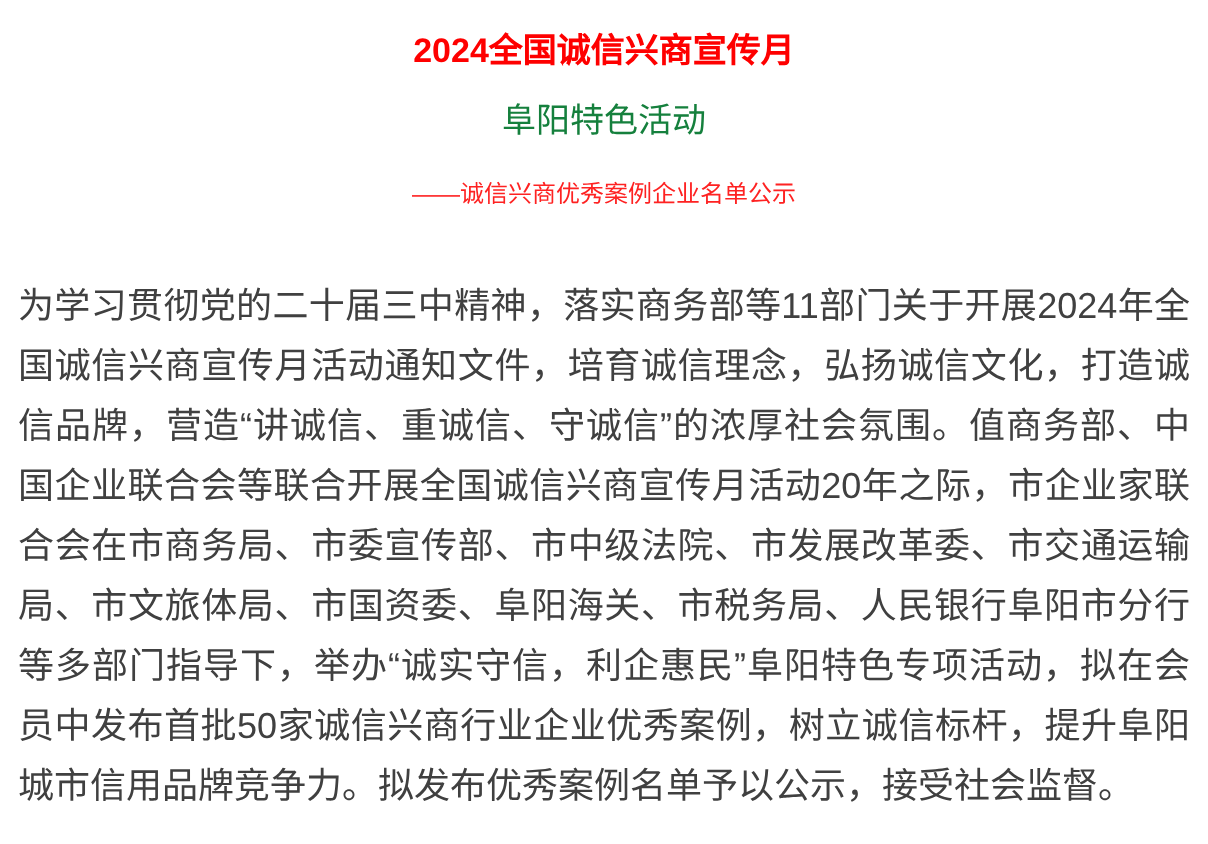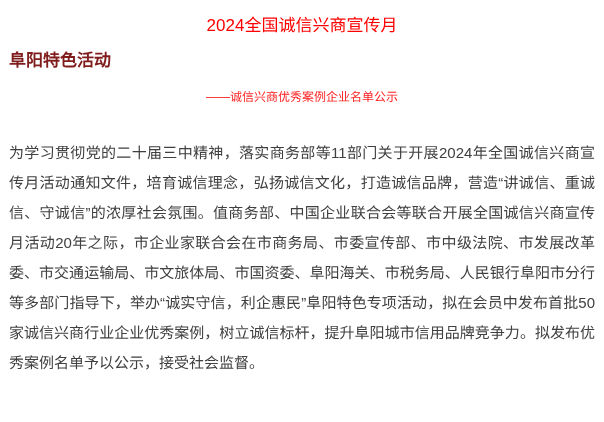--- a/index.html
+++ b/index.html
@@ -18,42 +18,43 @@
     width: 604px;
     height: 422px;
     padding: 6px 9px 0 9px;
     background: #ffffff;
   }
   .title-main {
     margin: 8px 0 0 0;
     text-align: center;
     color: #fe0000;
     font-size: 17px;
-    font-weight: normal;
+    font-weight: bold;
     line-height: 24px;
   }
   .title-sub {
     margin: 11px 0 0 0;
-    color: #7f1d1d;
+    text-align: center;
+    color: #15803d;
     font-size: 17px;
-    font-weight: bold;
+    font-weight: normal;
     line-height: 24px;
   }
   .subtitle {
     margin: 12px 0 0 0;
     text-align: center;
     color: #fe2222;
     font-size: 12px;
     font-weight: normal;
     line-height: 24px;
   }
   .body-para {
     margin: 29px 0 0 0;
     color: #404040;
-    font-size: 15px;
+    font-size: 18px;
     line-height: 30px;
     text-align: justify;
     text-justify: inter-ideograph;
   }
   .body-para.short {
     margin-top: 22px;
     text-align: left;
   }
 </style>
 </head>

